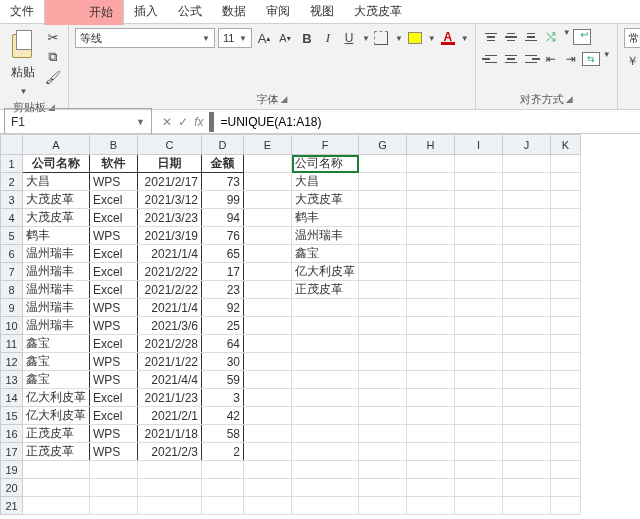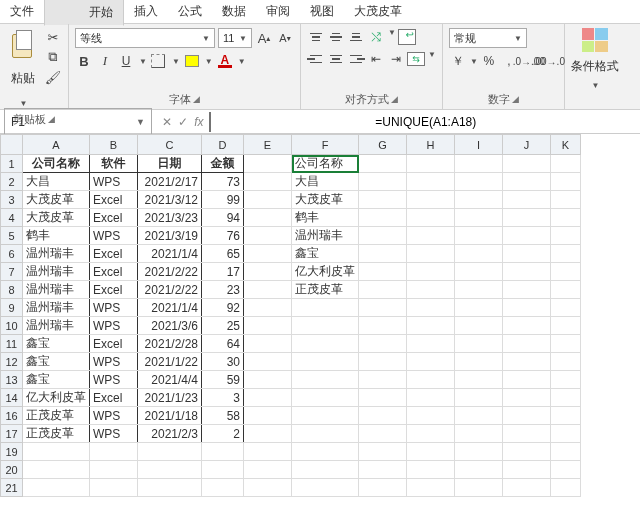--- a/index.html
+++ b/index.html
@@ -1,41 +1,41 @@
 <!DOCTYPE html>
 <html><head>
 <meta charset="utf-8">
 <style>
 * { box-sizing: border-box; margin: 0; padding: 0; font-family: "Microsoft YaHei", Arial, sans-serif; }
 body { background: #fff; font-size: 12px; color: #333; width: 640px; height: 519px; overflow: hidden; }
 
 
 .menu { display: flex; align-items: center; height: 24px; background: #fff; border-bottom: 1px solid #d0d0d0; }
 .menu-item { padding: 4px 10px; cursor: pointer; font-size: 12px; }
-.menu-item.active { background: #e5e5e5; border: 1px solid #ccc; border-bottom: 1px solid #f2f2f2; margin-bottom: -1px; padding-left: 44px; }
+.menu-item.active { background: #fca5a5; border: 1px solid #ccc; border-bottom: 1px solid #f2f2f2; margin-bottom: -1px; padding-left: 44px; }
 
 
 .ribbon { display: flex; background: #f2f2f2; border-bottom: 1px solid #d0d0d0; height: 86px; }
 .group { border-right: 1px solid #d0d0d0; padding: 4px 6px 2px 6px; display: flex; flex-direction: column; justify-content: space-between; }
 .group-body { display: flex; align-items: flex-start; gap: 4px; flex: 1; }
 .group-label { text-align: center; font-size: 11px; color: #555; padding-top: 2px; }
 .gl-wrap { display: flex; align-items: center; justify-content: center; gap: 2px; }
 .corner { font-size: 9px; color: #777; }
 
 
-.paste-big { display: flex; flex-direction: column; align-items: center; gap: 12px; padding: 2px 4px; cursor: pointer; }
+.paste-big { display: flex; flex-direction: column; align-items: center; gap: 6px; padding: 2px 4px; cursor: pointer; }
 .paste-icon { width: 26px; height: 28px; position: relative; }
 .clipboard-shape { position: absolute; left: 2px; top: 4px; width: 20px; height: 24px; border: 1px solid #aa8c3c; background: #f5e7bf; border-radius: 2px; }
 .clipboard-paper { position: absolute; left: 6px; top: 0px; width: 16px; height: 20px; background: #fff; border: 1px solid #888; }
 .side-buttons { display: flex; flex-direction: column; gap: 2px; }
 .sm-btn { width: 18px; height: 18px; display: flex; align-items: center; justify-content: center; cursor: pointer; font-size: 13px; color: #444; }
 .dd { font-size: 8px; color: #555; margin-left: 1px; }
 
 
-.font-controls { display: flex; flex-direction: column; gap: 4px; }
+.font-controls { display: flex; flex-direction: row; gap: 4px; }
 .font-row { display: flex; align-items: center; gap: 3px; }
 .combo { height: 20px; border: 1px solid #aaa; background: #fff; display: flex; align-items: center; padding: 0 4px; font-size: 11px; }
 .combo .arrow { margin-left: auto; font-size: 8px; color: #555; }
 .combo.font-name { width: 140px; }
 .combo.font-size { width: 34px; }
 .sq { width: 18px; height: 18px; display: flex; align-items: center; justify-content: center; cursor: pointer; color: #444; }
 .s-bold { font-weight: bold; font-size: 13px; }
 .s-italic { font-style: italic; font-family: Georgia, serif; font-size: 13px; }
 .s-under { text-decoration: underline; font-size: 12px; }
 .border-icon { width: 13px; height: 13px; border: 1px solid #555; border-left: none; border-top: none; position: relative; }
@@ -65,21 +65,21 @@
 .cf-icon { width: 26px; height: 24px; display: grid; grid-template-columns: 1fr 1fr; grid-template-rows: 1fr 1fr; gap: 1px; }
 .cf-icon div:nth-child(1){background:#e88;} .cf-icon div:nth-child(2){background:#8ce;} .cf-icon div:nth-child(3){background:#ce8;} .cf-icon div:nth-child(4){background:#ec8;}
 
 
 .formula-area { display: flex; align-items: center; height: 24px; border-bottom: 1px solid #ccc; background: #fff; }
 .name-box { width: 148px; height: 28px; border: 1px solid #aaa; margin: 0 4px; display: flex; align-items: center; padding: 0 6px; font-size: 12px; }
 .name-box .arrow { margin-left: auto; font-size: 9px; color: #666; }
 .fb-btns { display: flex; align-items: center; gap: 6px; padding: 0 6px; color: #888; }
 .fb-btns span { cursor: pointer; }
 .fx { font-style: italic; }
-.formula-input { flex: 1; height: 20px; border: none; border-left: 2px solid #737373; padding: 0 6px; font-size: 12px; outline: none; text-align: center; }
+.formula-input { flex: 1; height: 20px; border: none; border-left: 5px solid #737373; padding: 0 6px; font-size: 12px; outline: none; }
 
 
 .grid-wrap { position: relative; overflow: hidden; height: calc(519px - 24px - 86px - 24px); }
 table.grid { border-collapse: collapse; table-layout: fixed; }
 .corner-cell { width: 22px; height: 20px; background: #eef2f6; border: 1px solid #ccc; }
 th.col-h { height: 20px; background: #eef2f6; border: 1px solid #ccc; font-weight: normal; text-align: center; font-size: 11px; color: #333; }
 th.row-h { width: 22px; background: #eef2f6; border: 1px solid #ccc; font-weight: normal; text-align: center; font-size: 11px; color: #333; }
 td.cell { border: 1px solid #dcdcdc; height: 18px; padding: 0 3px; font-size: 12px; white-space: nowrap; overflow: hidden; }
 td.r { text-align: right; }
 .hdr-cell { text-align: center; font-weight: bold; border-bottom: 1px solid #333 !important; }
@@ -515,20 +515,34 @@
           <td class="cell col-D r b-right">3</td>
           <td class="cell col-E"></td>
           <td class="cell col-F"></td>
           <td class="cell col-G"></td>
           <td class="cell col-H"></td>
           <td class="cell col-I"></td>
           <td class="cell col-J"></td>
           <td class="cell col-K"></td>
         </tr>
         <tr>
+          <th class="row-h">15</th>
+          <td class="cell col-A b-right">亿大利皮革</td>
+          <td class="cell col-B b-right">Excel</td>
+          <td class="cell col-C r b-right">2021/2/1</td>
+          <td class="cell col-D r b-right">42</td>
+          <td class="cell col-E"></td>
+          <td class="cell col-F"></td>
+          <td class="cell col-G"></td>
+          <td class="cell col-H"></td>
+          <td class="cell col-I"></td>
+          <td class="cell col-J"></td>
+          <td class="cell col-K"></td>
+        </tr>
+        <tr>
           <th class="row-h">16</th>
           <td class="cell col-A b-right">正茂皮革</td>
           <td class="cell col-B b-right">WPS</td>
           <td class="cell col-C r b-right">2021/1/18</td>
           <td class="cell col-D r b-right">58</td>
           <td class="cell col-E"></td>
           <td class="cell col-F"></td>
           <td class="cell col-G"></td>
           <td class="cell col-H"></td>
           <td class="cell col-I"></td>

